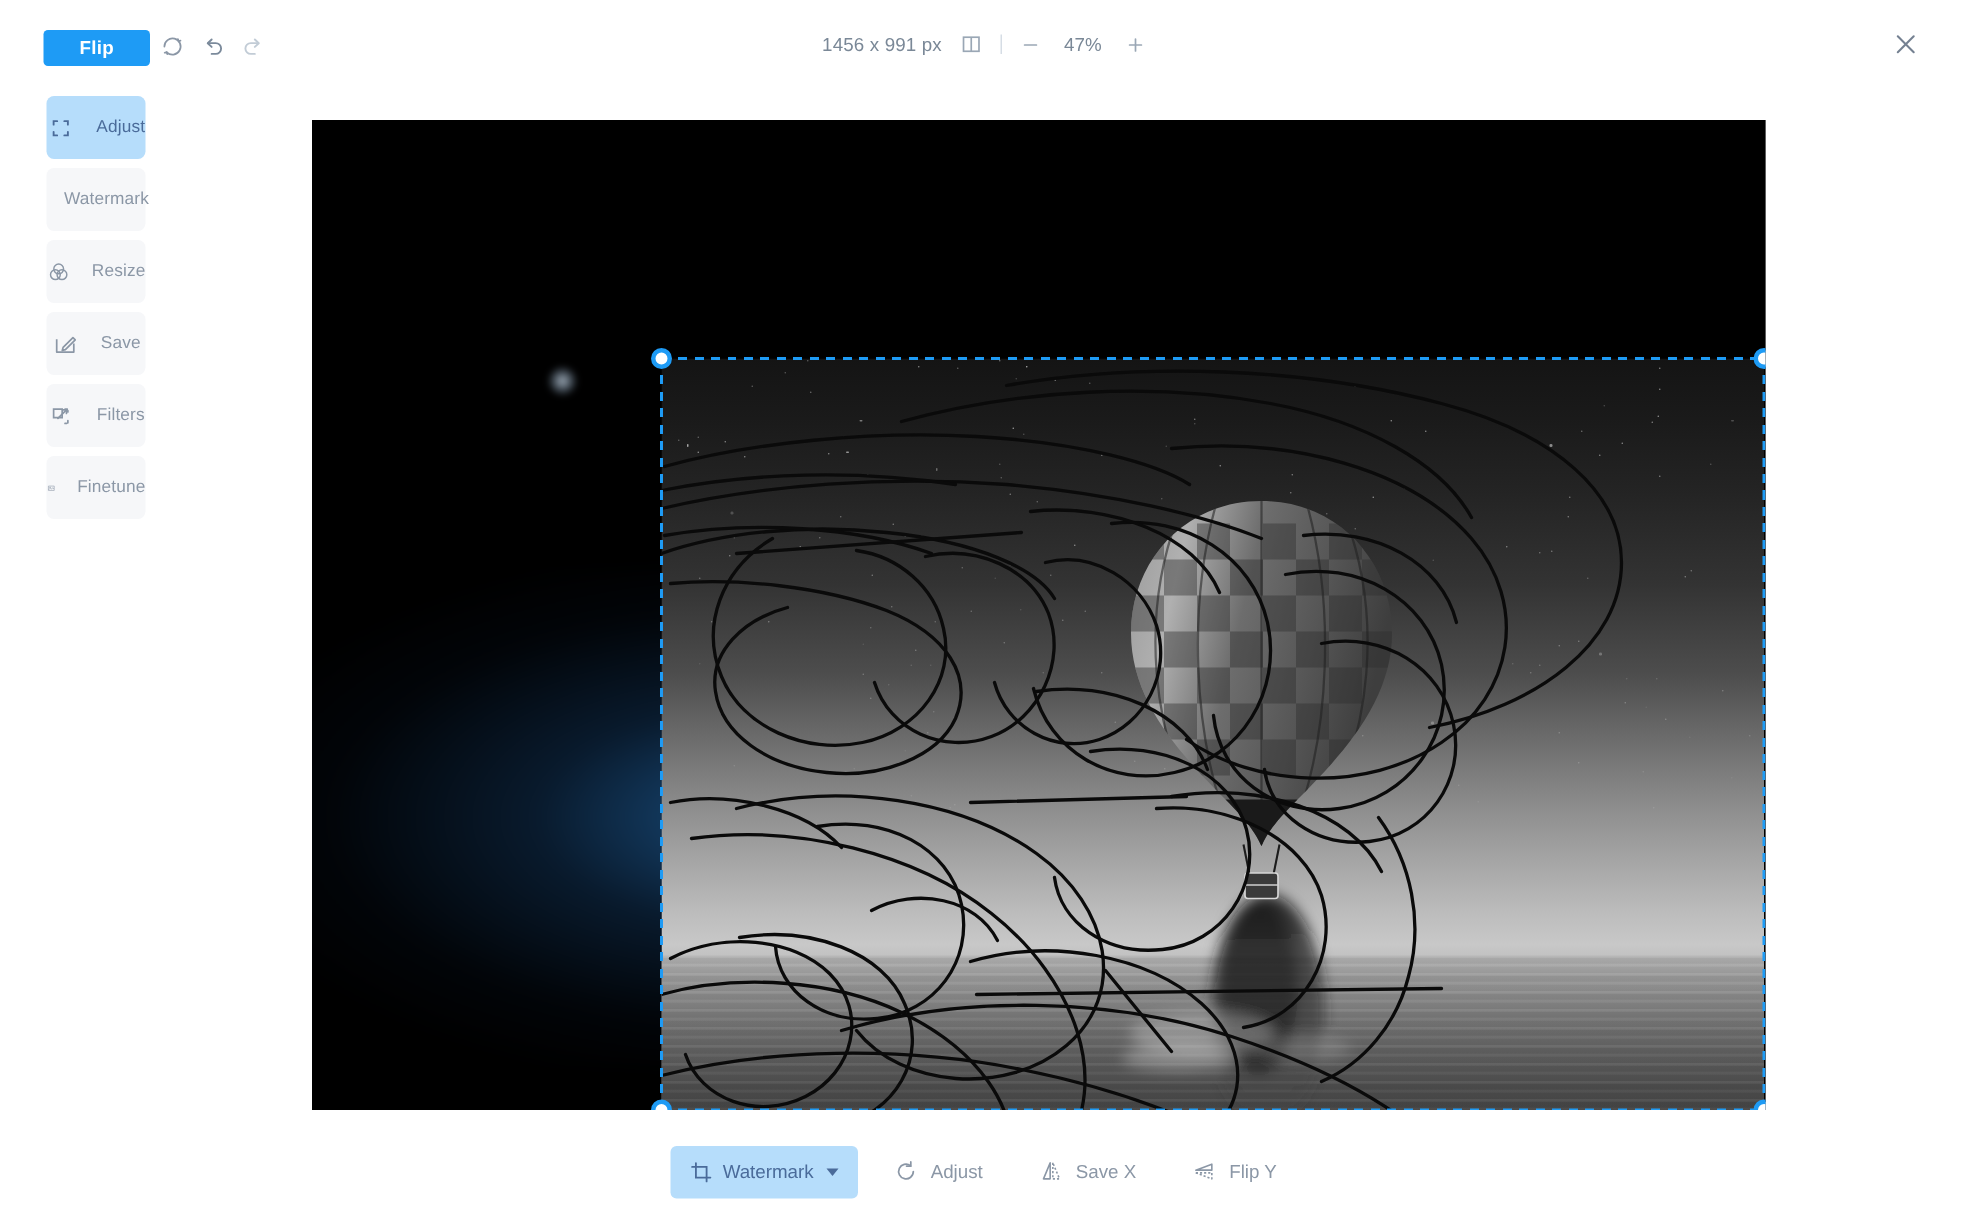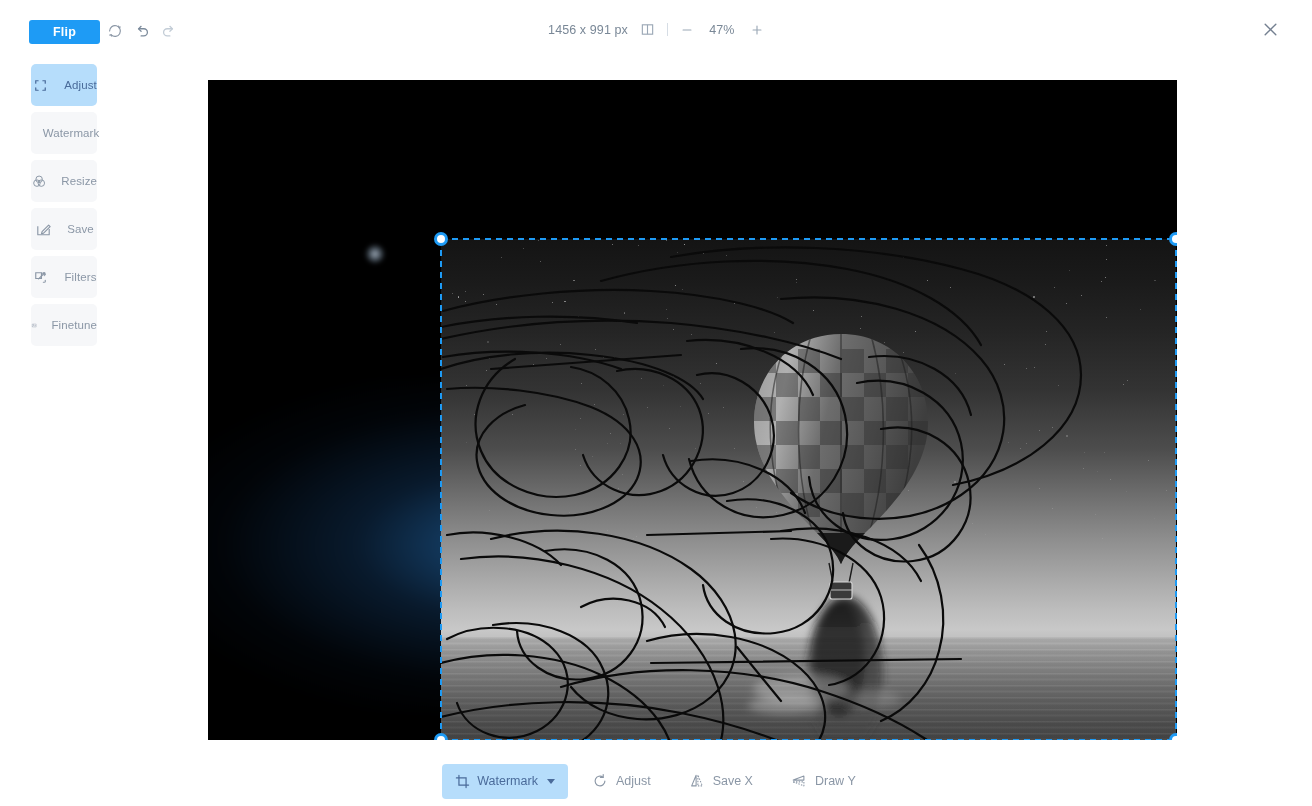--- a/index.html
+++ b/index.html
@@ -558,17 +558,17 @@
       </svg>
       <span>Save X</span>
     </div>
 
     <div class="bb-item">
       <svg width="16" height="16" viewBox="0 0 18 18" fill="none" stroke="#8b97a6" stroke-width="1.2" stroke-linejoin="round">
         <path d="M2.5 8 14.5 3.5v4.5z"></path>
           <path d="M2.5 10h12" stroke-dasharray="1.6 1.5"></path>
         <path d="M2.5 10 14.5 14.5V10" stroke-dasharray="1.6 1.5"></path>
       </svg>
-      <span>Draw Y</span>
+      <span>Flip Y</span>
     </div>
   </div>
 
 </div>
 
 </body></html>

